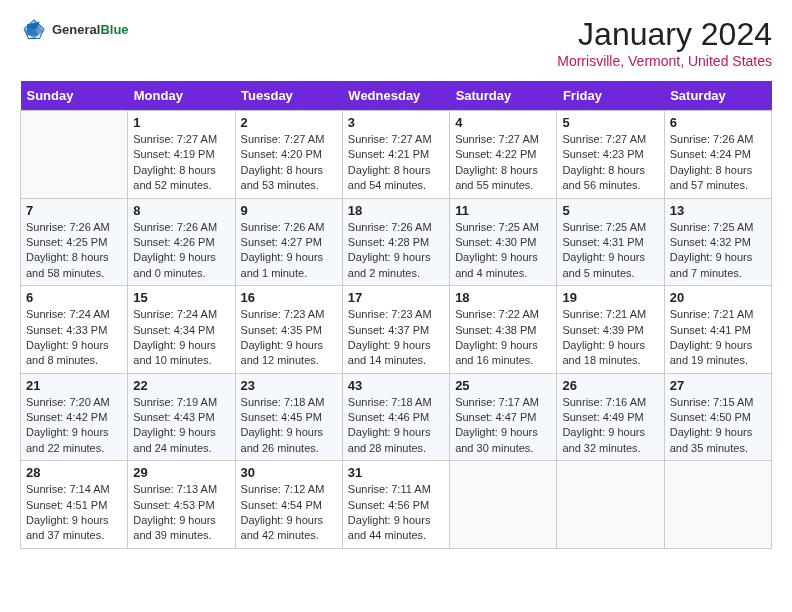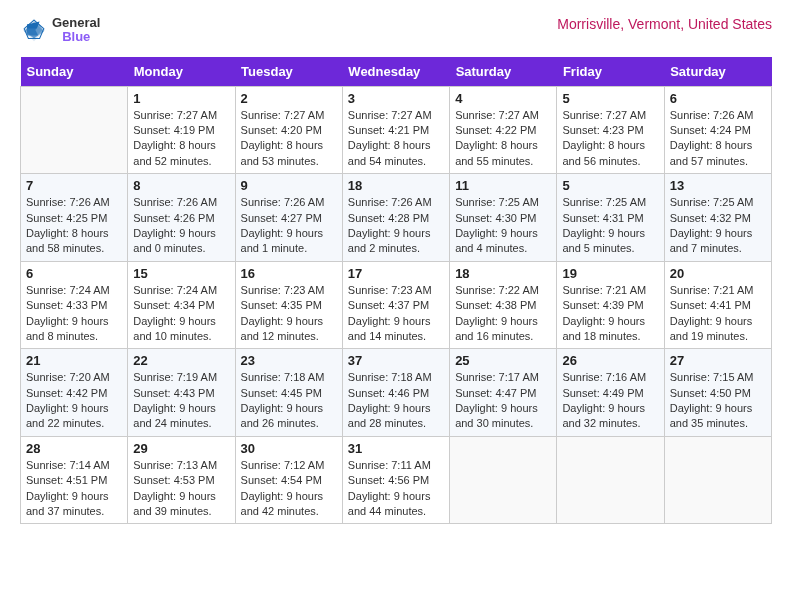--- a/index.html
+++ b/index.html
@@ -16,27 +16,27 @@
       align-items: flex-start;
       margin-bottom: 12px;
     }
     .logo {
       display: flex;
       align-items: center;
       gap: 4px;
     }
     .logo-text {
       display: flex;
-      flex-direction: column;
+      flex-direction: row;
       font-size: 13px;
       font-weight: bold;
       line-height: 1.1;
     }
     .logo-general { color: #333; }
-    .logo-blue { color: #8b5cf6; text-align: center; }
+    .logo-blue { color: #15803d; text-align: center; }
     .logo-icon {
       width: 28px;
       height: 28px;
     }
     .title-block {
       text-align: right;
     }
     .main-title {
       font-size: 32px;
       font-weight: normal;
@@ -95,20 +95,21 @@
 
       <path d="M10 28 L10 12 L26 12 L22 20 L26 28 Z" fill="#1a6bb5" opacity="0.7"></path>
       <path d="M10 12 L28 8 L24 18 L10 18 Z" fill="#1a6bb5"></path>
     </svg>
     <div class="logo-text">
       <span class="logo-general">General</span>
       <span class="logo-blue">Blue</span>
     </div>
   </div>
   <div class="title-block">
+    <div class="main-title">January 2024</div>
     <div class="subtitle">Morrisville, Vermont, United States</div>
   </div>
 </div>
 
 <table>
   <thead>
     <tr>
     <th>Sunday</th>
         <th>Monday</th>
         <th>Tuesday</th>
@@ -213,21 +214,21 @@
         </td>
         <td>
           <span class="day-number">22</span>
           <div class="day-info">Sunrise: 7:19 AM<br>Sunset: 4:43 PM<br>Daylight: 9 hours and 24 minutes.</div>
         </td>
         <td>
           <span class="day-number">23</span>
           <div class="day-info">Sunrise: 7:18 AM<br>Sunset: 4:45 PM<br>Daylight: 9 hours and 26 minutes.</div>
         </td>
         <td>
-          <span class="day-number">37</span>
+          <span class="day-number">43</span>
           <div class="day-info">Sunrise: 7:18 AM<br>Sunset: 4:46 PM<br>Daylight: 9 hours and 28 minutes.</div>
         </td>
         <td>
           <span class="day-number">25</span>
           <div class="day-info">Sunrise: 7:17 AM<br>Sunset: 4:47 PM<br>Daylight: 9 hours and 30 minutes.</div>
         </td>
         <td>
           <span class="day-number">26</span>
           <div class="day-info">Sunrise: 7:16 AM<br>Sunset: 4:49 PM<br>Daylight: 9 hours and 32 minutes.</div>
         </td>

